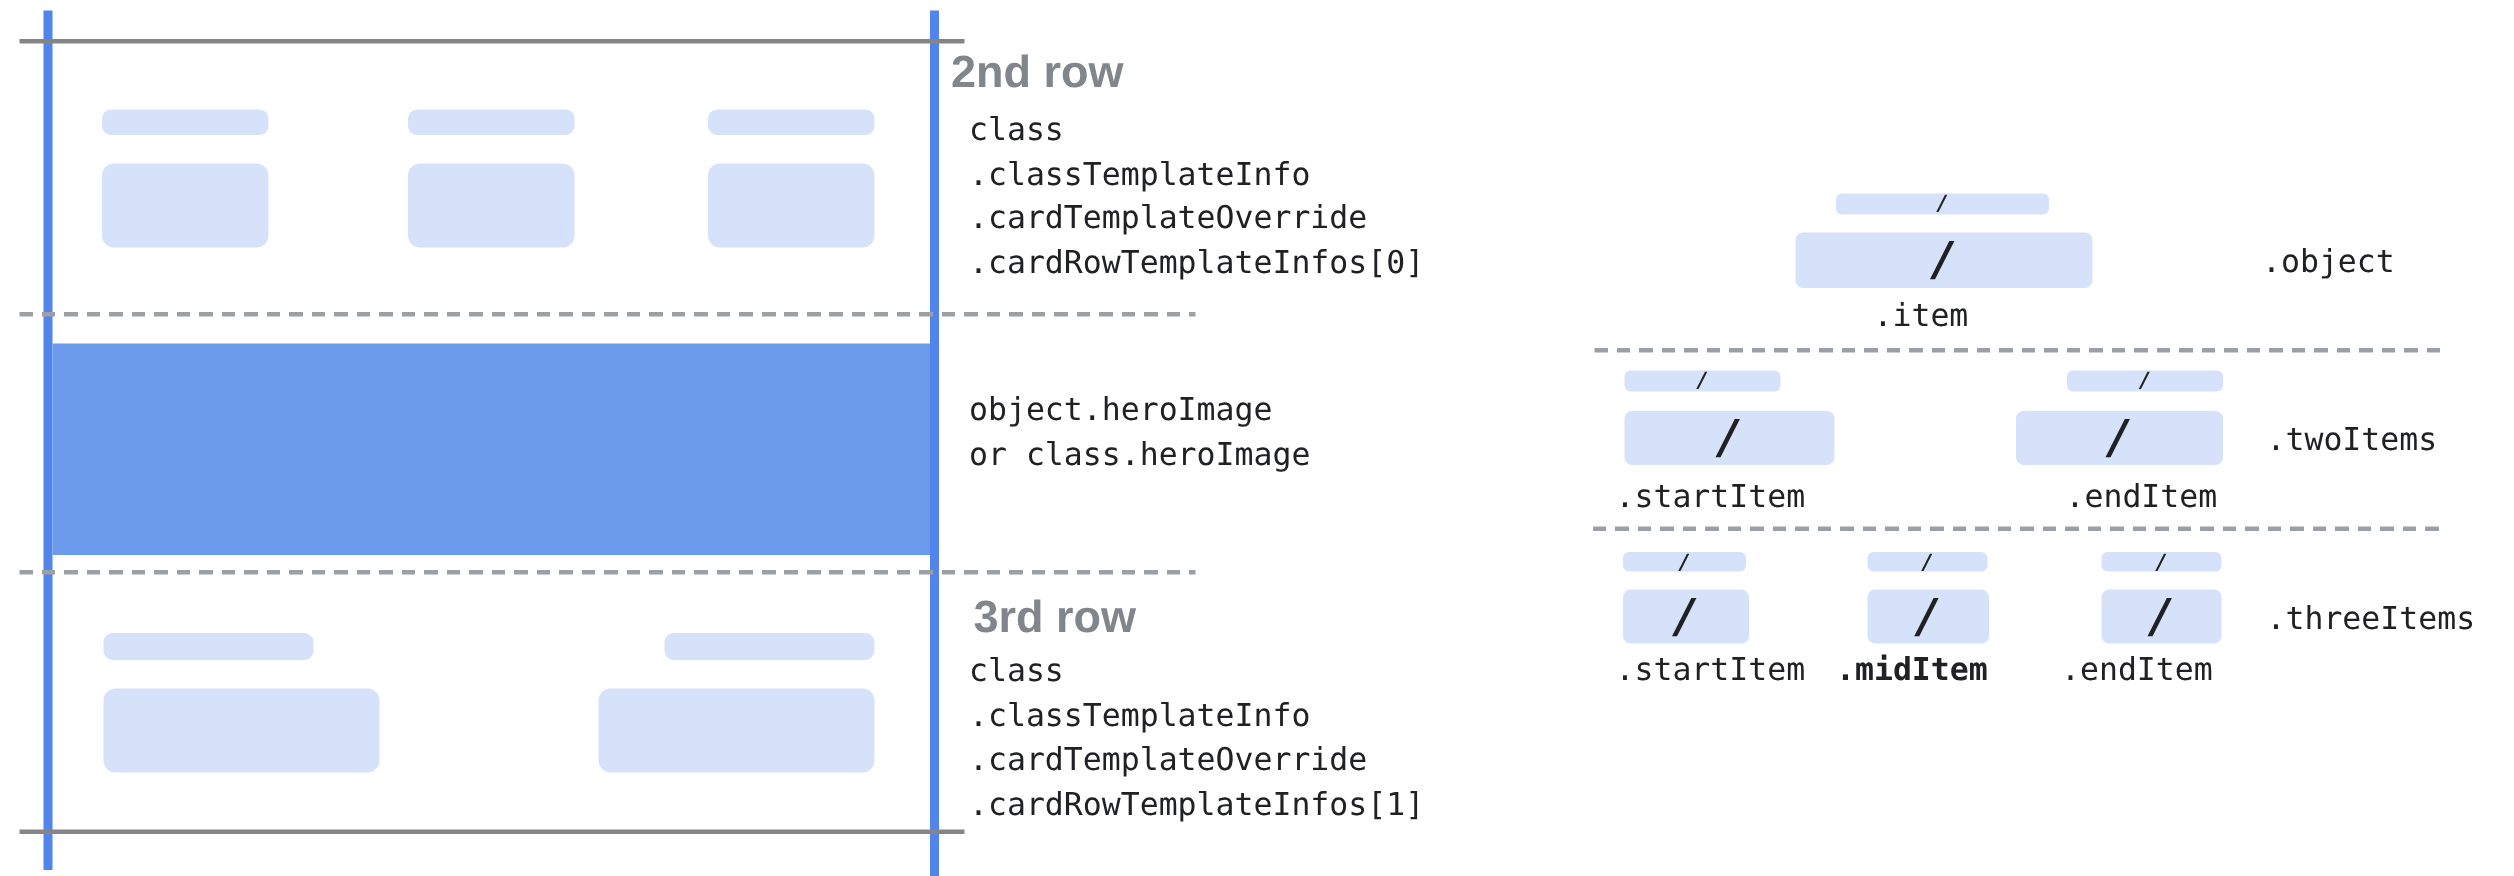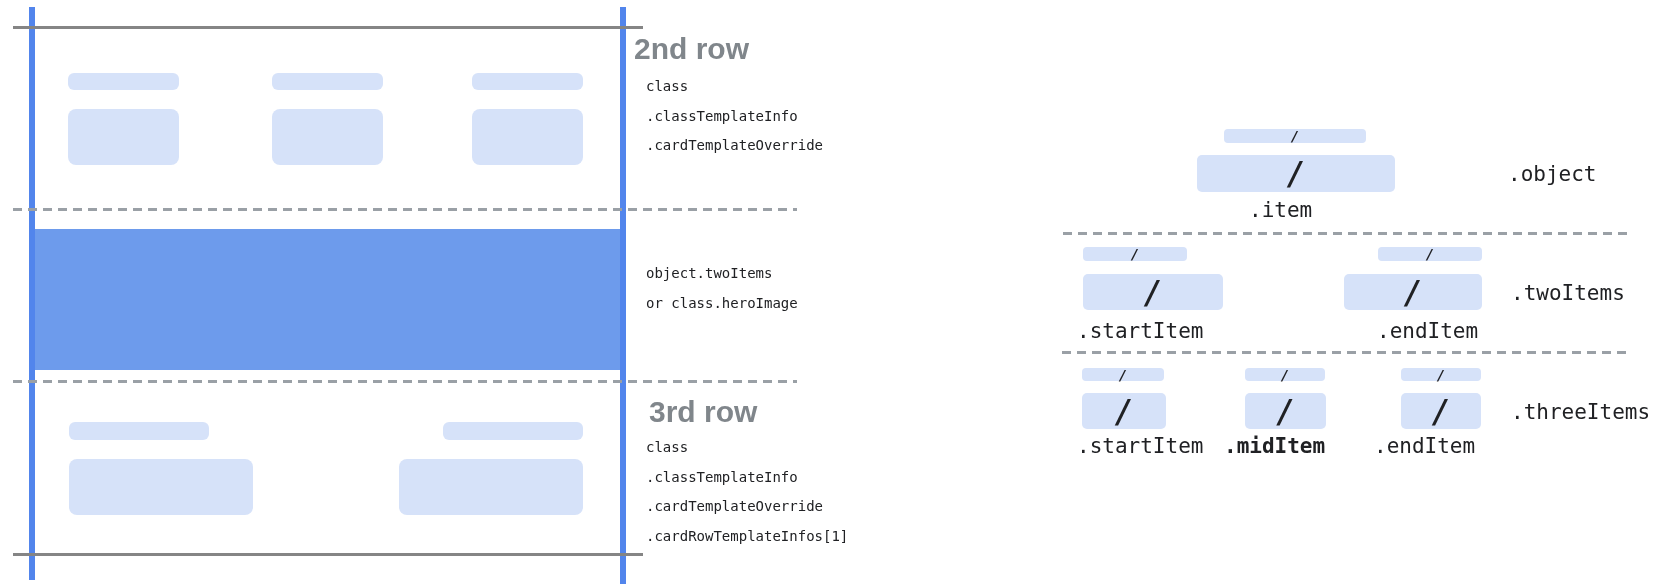--- a/index.html
+++ b/index.html
@@ -31,21 +31,21 @@
   .heading {
     position: absolute;
     font-family: "Liberation Sans", sans-serif;
     font-size: 30px; font-weight: 700;
     color: var(--heading-text, #80868b);
     white-space: nowrap; line-height: 34px;
   }
   .code {
     position: absolute;
     font-family: "DejaVu Sans Mono", "Liberation Mono", monospace;
-    font-size: 14px; line-height: 29.5px;
+    font-size: 21px; line-height: 29.5px;
     color: var(--code-text, #202124);
     white-space: nowrap;
   }
   .code div { white-space: nowrap; }
 
   
   .bar {
     position: absolute;
     background: var(--item-fill, #d6e2f9);
     display: flex; align-items: center; justify-content: center;
@@ -93,24 +93,25 @@
   <div class="ph small" style="left:69px;  top:422px; width:140px; height:18px;"></div>
   <div class="ph small" style="left:443px; top:422px; width:140px; height:18px;"></div>
   <div class="ph big" style="left:69px;  top:459px; width:184px; height:56px;"></div>
   <div class="ph big" style="left:399px; top:459px; width:184px; height:56px;"></div>
 
   <div class="heading" style="left:634px; top:32px;">2nd row</div>
   <div class="code" style="left:646px; top:72px;">
     <div>class</div>
     <div>.classTemplateInfo</div>
     <div>.cardTemplateOverride</div>
+    <div>.cardRowTemplateInfos[0]</div>
   </div>
 
   <div class="code" style="left:646px; top:259px;">
-    <div>object.twoItems</div>
+    <div>object.heroImage</div>
     <div>or class.heroImage</div>
   </div>
 
   <div class="heading" style="left:649px; top:395px;">3rd row</div>
   <div class="code" style="left:646px; top:433px;">
     <div>class</div>
     <div>.classTemplateInfo</div>
     <div>.cardTemplateOverride</div>
     <div>.cardRowTemplateInfos[1]</div>
   </div>

